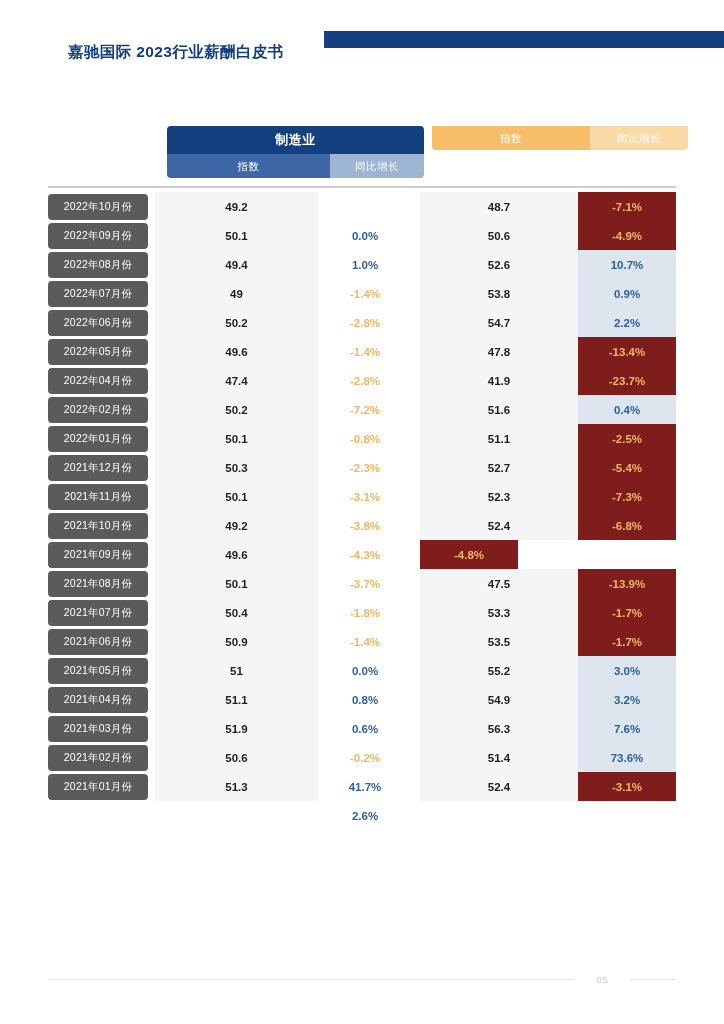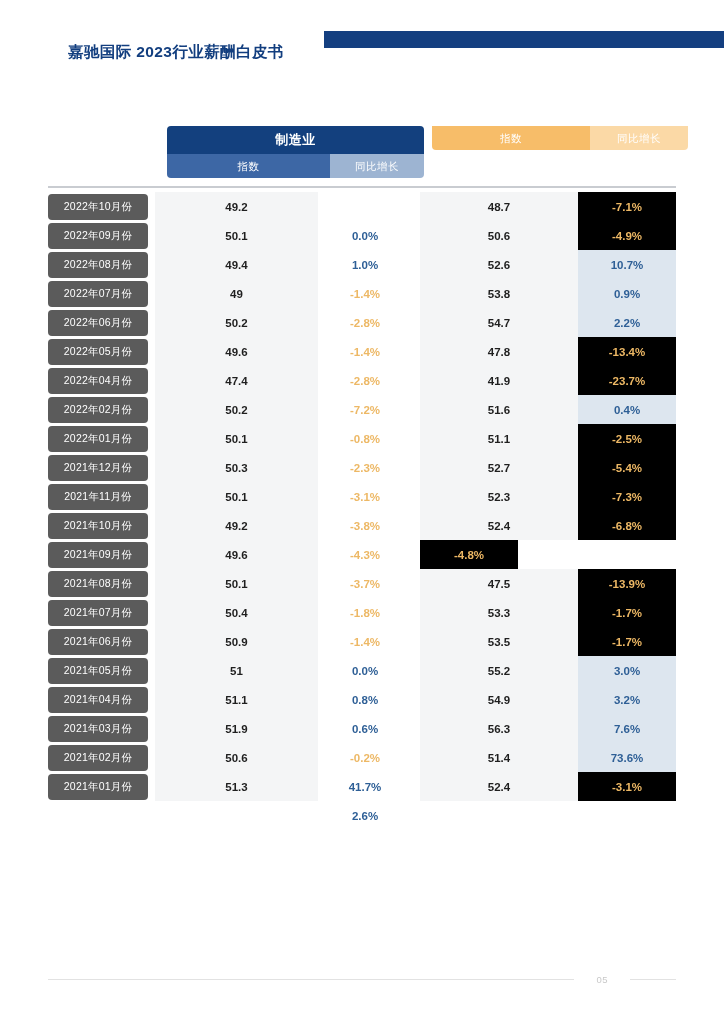--- a/index.html
+++ b/index.html
@@ -180,21 +180,21 @@
   }
   .cell-non-growth {
     flex: 0 0 98px;
   }
   .pos {
     background: #dde6ef;
     color: #2e5f96;
     font-weight: bold;
   }
   .neg {
-    background: #000000;
+    background: #7f1d1d;
     color: #edb865;
     font-weight: bold;
   }
 
   
   .footer {
     position: absolute;
     left: 48px;
     bottom: 38px;
     width: 628px;

